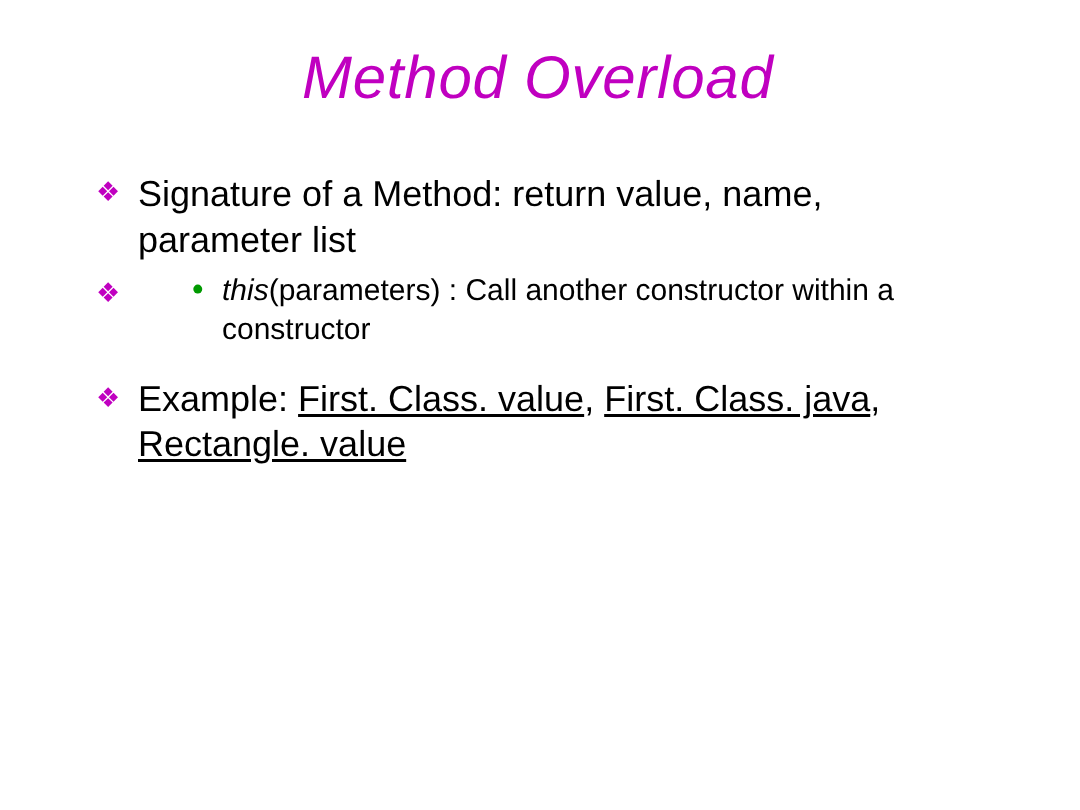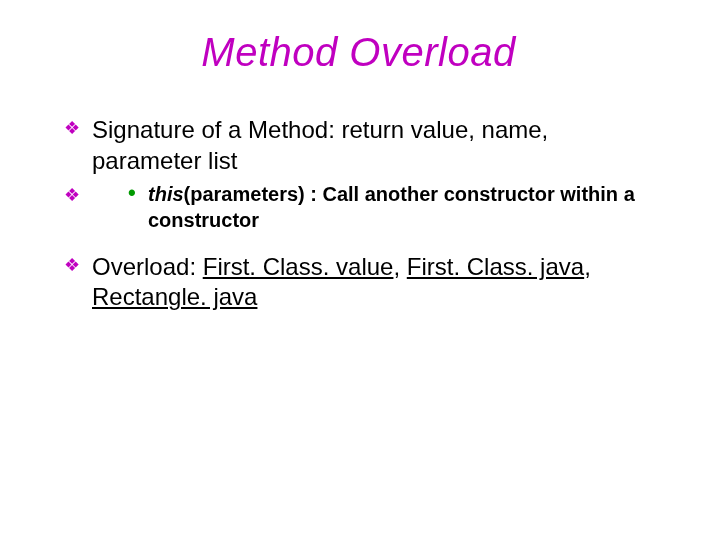--- a/index.html
+++ b/index.html
@@ -50,21 +50,20 @@
   ul.level2 {
     list-style: none;
     margin: 6px 0 10px 0;
     padding: 0 0 0 36px;
   }
   ul.level2 > li {
     position: relative;
     padding-left: 20px;
     font-size: 20px;
     line-height: 1.28;
-    font-weight: bold;
   }
   ul.level2 > li::before {
     content: "•";
     position: absolute;
     left: 0;
     top: 0;
     color: #009a00;
     font-size: 22px;
     line-height: 1;
   }
@@ -89,18 +88,18 @@
     <li>
 
       <ul class="level2">
         <li>
           <span class="ital">this</span><span>(parameters) : Call another constructor within a constructor</span>
         </li>
       </ul>
     </li>
 
     <li class="gap-top">
-      <span>Overload: </span><span class="ul">First. Class. value</span><span>, </span><span class="ul">First. Class. java</span><span>, </span><span class="ul">Rectangle. java</span>
+      <span>Example: </span><span class="ul">First. Class. value</span><span>, </span><span class="ul">First. Class. java</span><span>, </span><span class="ul">Rectangle. value</span>
     </li>
 
   </ul>
 
 </div>
 
 </body></html>

